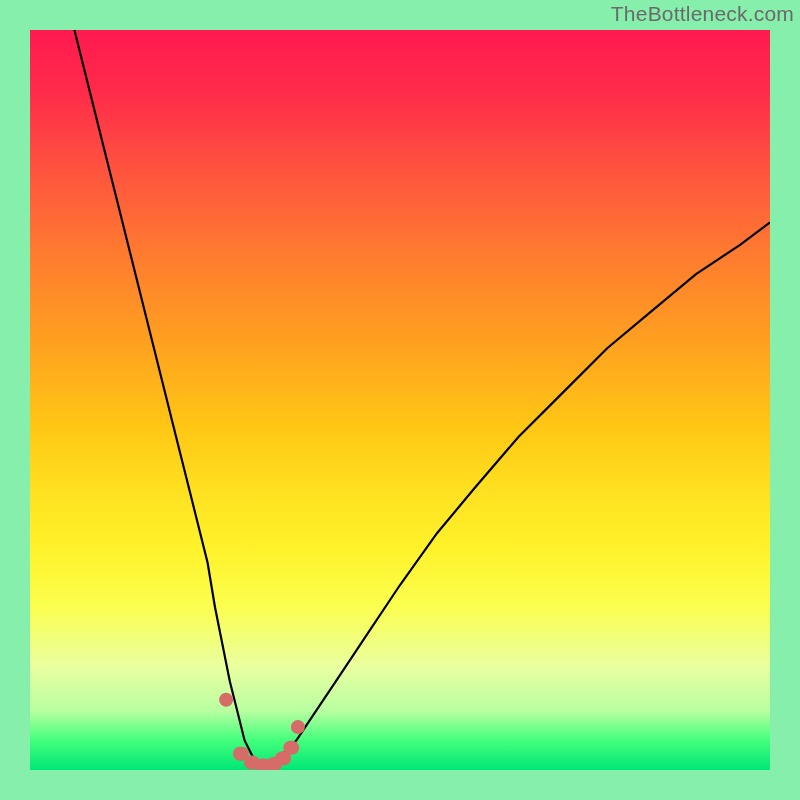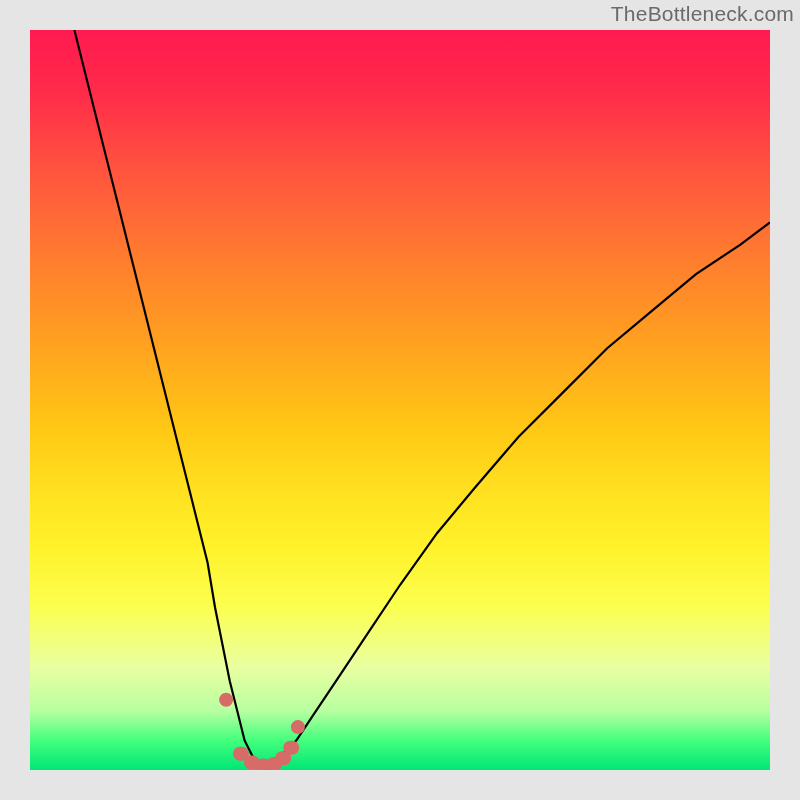--- a/index.html
+++ b/index.html
@@ -1,16 +1,16 @@
 <!DOCTYPE html>
 <html><head>
 <meta charset="utf-8">
 <style>
 html,body{margin:0;padding:0;width:800px;height:800px;background:#000;overflow:hidden}
-.frame{position:absolute;left:0;top:0;width:800px;height:800px;background:#e5e5e5}
+.frame{position:absolute;left:0;top:0;width:800px;height:800px;background:#86efac}
 .plot{position:absolute;left:30px;top:30px;width:740px;height:740px;
   background:linear-gradient(to bottom,
     #ff1a50 0%,
     #ff2a4a 8%,
     #ff5040 18%,
     #ff7a30 30%,
     #ffa020 42%,
     #ffc814 54%,
     #ffe020 62%,
     #fff22a 70%,

